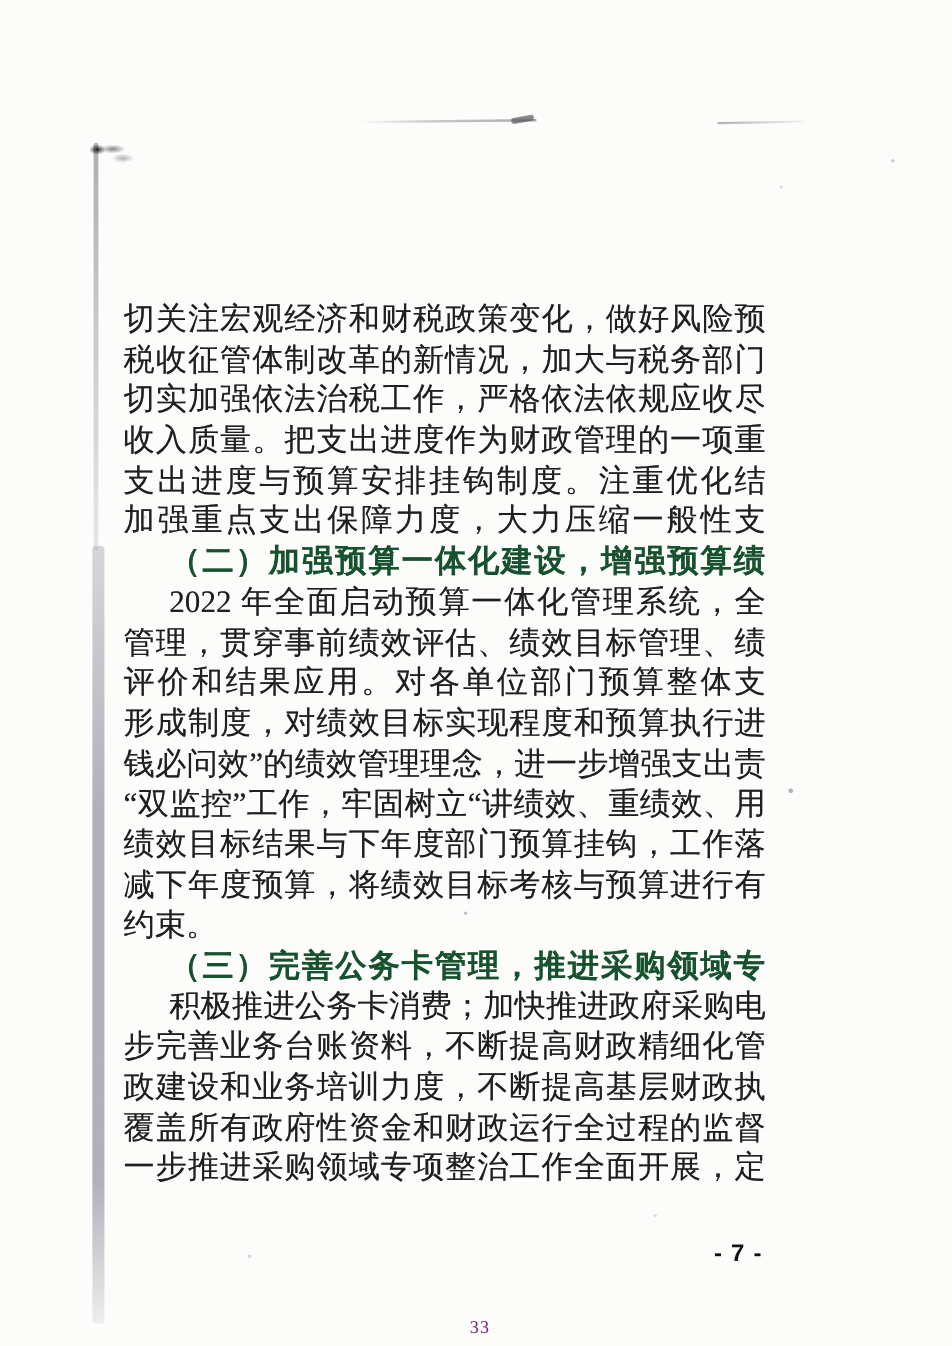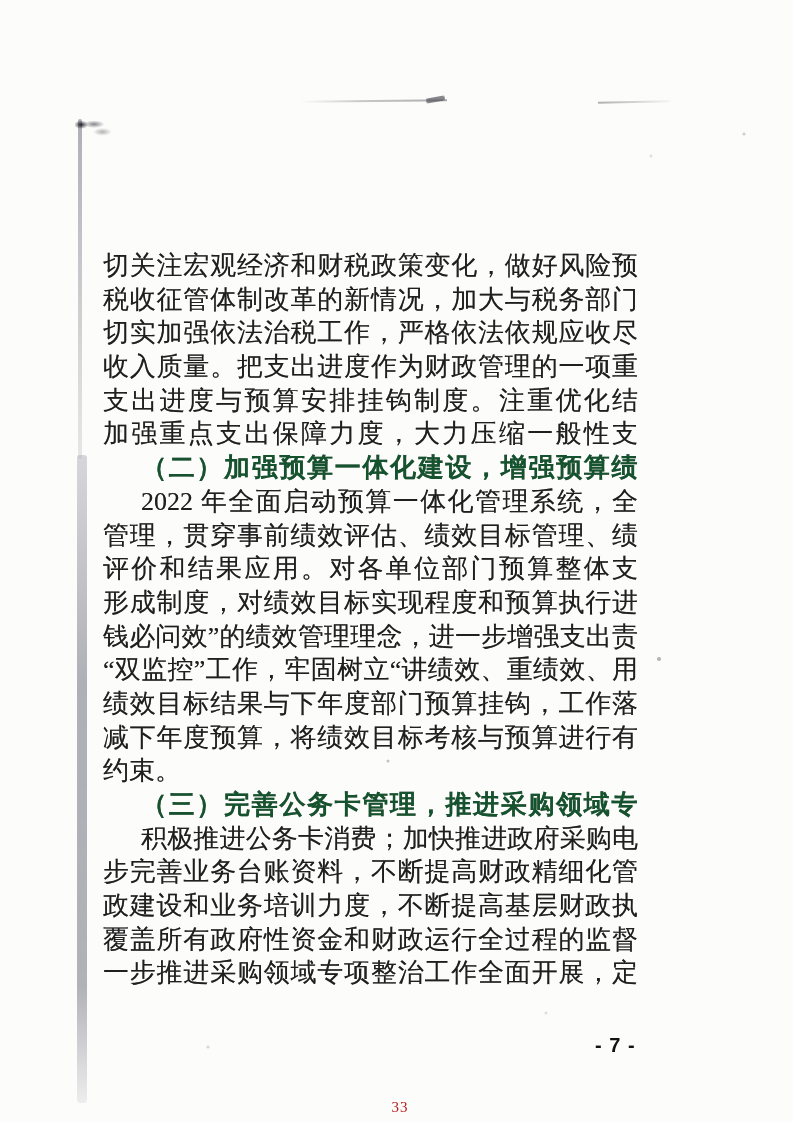--- a/index.html
+++ b/index.html
@@ -81,21 +81,21 @@
   }
 
   
   .page-number {
     position: absolute; left: 595px; top: 1034px;
     font-family: "Liberation Sans", sans-serif;
     font-weight: bold; font-size: 20px; letter-spacing: 1px; color: #121212;
   }
   .sheet-number {
     position: absolute; left: 376px; top: 1099px; width: 48px;
-    text-align: center; font-size: 15px; letter-spacing: 1px; color: #b91c1c;
+    text-align: center; font-size: 15px; letter-spacing: 1px; color: #701a75;
   }
 </style>
 </head>
 <body>
 
 <div class="fold-top"></div>
 <div class="fold-bottom"></div>
 <div class="corner-smudge"></div>
 <div class="mark-a"></div>
 <div class="mark-dash"></div>

